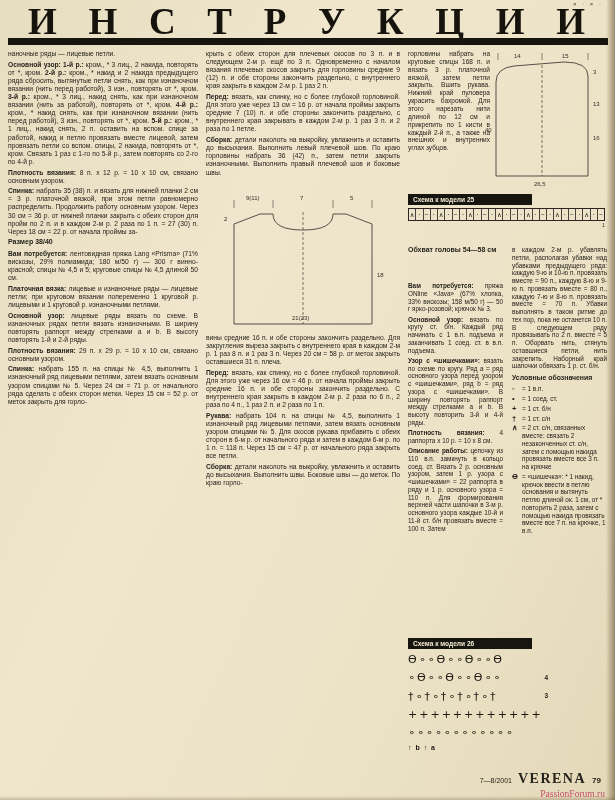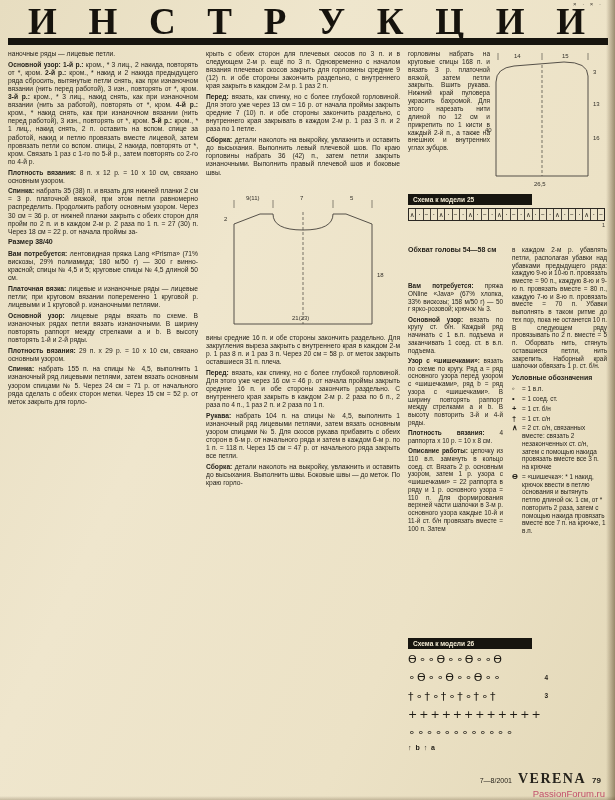--- a/index.html
+++ b/index.html
@@ -60,21 +60,21 @@
   #chart26bar{left:0;top:588px;width:199px}
   #chart26{left:0;top:603px;width:140px;height:140px}
   .c26row{display:flex;align-items:center;justify-content:space-between;margin-bottom:5px}
   .c26cells{font-size:11px;letter-spacing:2px;color:#1d1a14;font-family:"DejaVu Sans",sans-serif}
   .c26lab{font-size:6.5px;font-weight:bold;color:#26231c}
   .c26bottom{font-size:7px;font-weight:bold;letter-spacing:1px;margin-top:2px;color:#1d1a14}
 
   .footer{position:absolute;right:14px;bottom:13px;font-size:7px;display:flex;gap:6px;align-items:baseline;color:#26231c}
   .footer .mag{font-weight:bold;font-size:14px;letter-spacing:1.5px;font-family:"Liberation Serif",serif}
   .footer .pg{font-weight:bold;font-size:8px}
-  .watermark{position:absolute;right:10px;bottom:1px;font-size:9.5px;color:#c2506b;font-family:Liberation Sans, sans-serif}
+  .watermark{position:absolute;right:10px;bottom:1px;font-size:9.5px;color:#c2506b;font-family:Liberation Serif, serif}
 </style>
 </head>
 <body>
 
 <div class="page">
   <div class="edge-right"></div>
   <div class="edge-bottom"></div>
 
   <div class="corner-marks">× · × ·</div>
   <div class="header-title">

